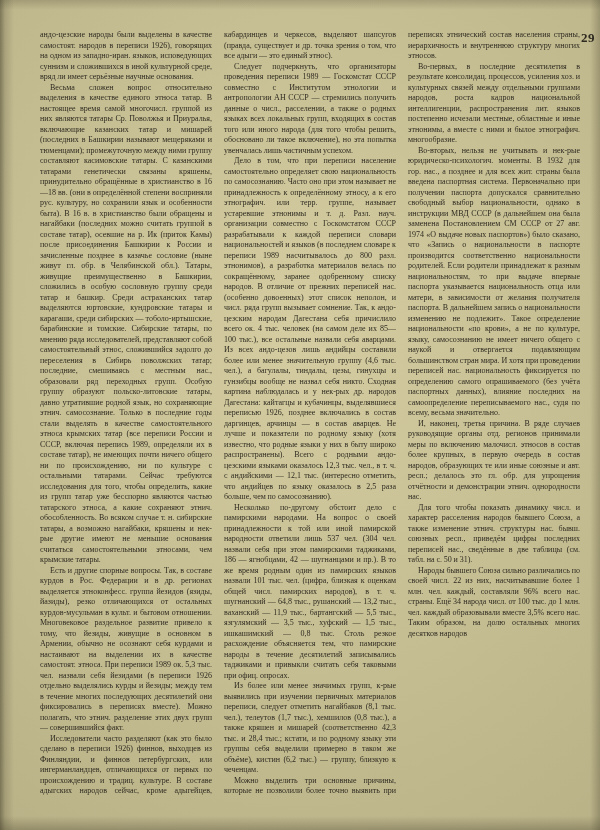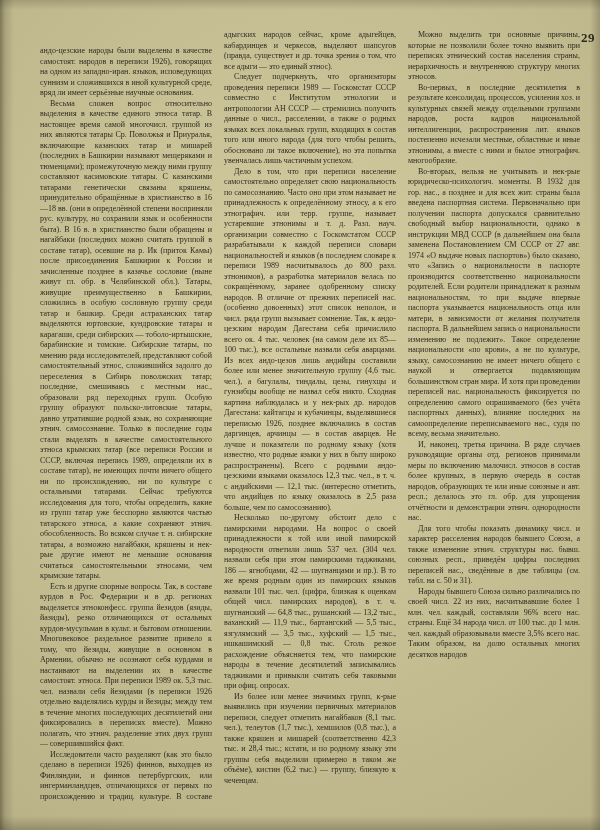--- a/index.html
+++ b/index.html
@@ -38,21 +38,20 @@
     hyphens: auto;
     -webkit-hyphens: auto;
     word-spacing: -0.2px;
   }
   .content p {
     margin: 0;
     text-indent: 10px;
   }
   .content p.no-indent {
     text-indent: 0;
-    margin-top: 16px;
   }
   .page-number {
     position: absolute;
     top: 30px;
     right: 5px;
     font-size: 13px;
     font-weight: bold;
     letter-spacing: 0.5px;
   }
 </style>

